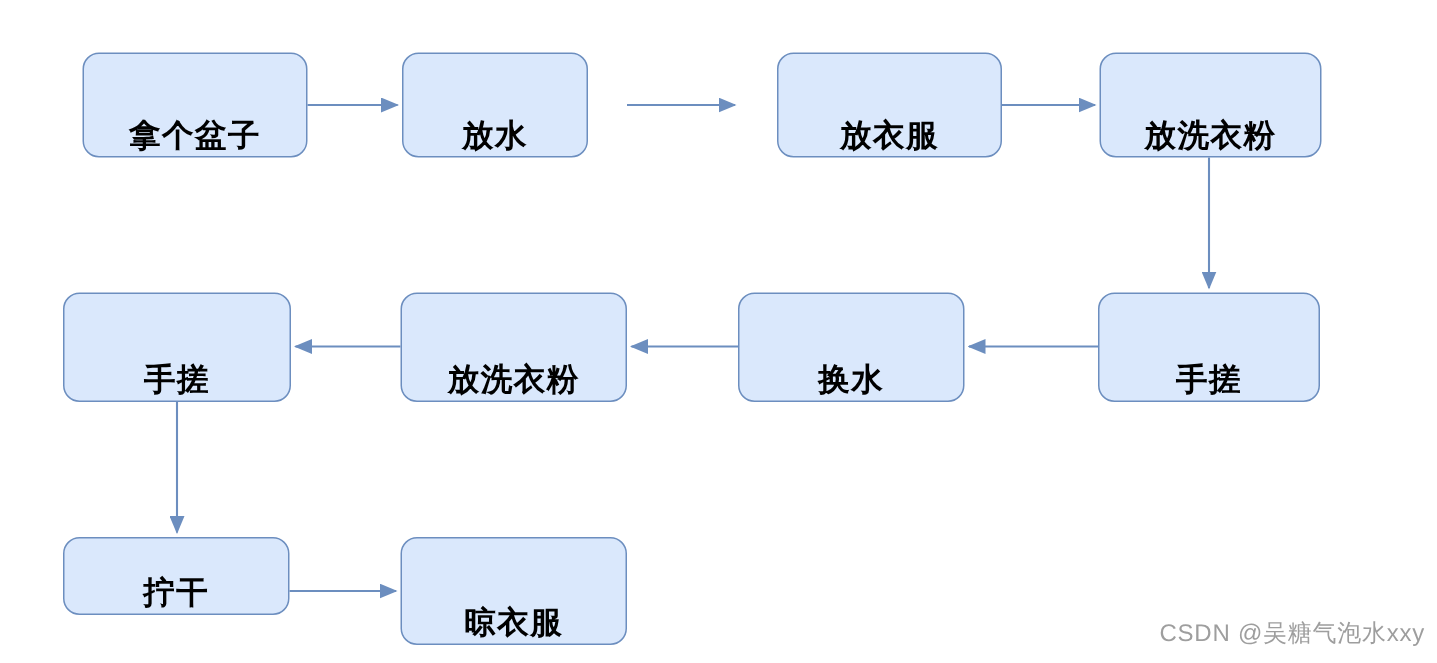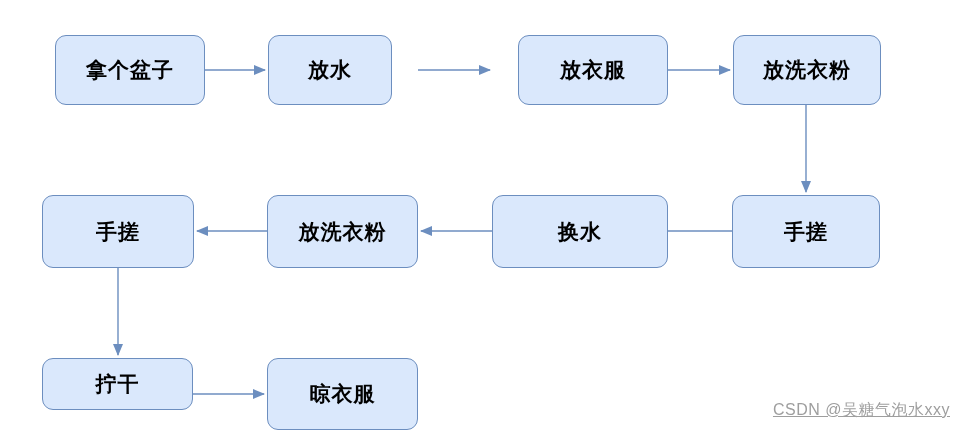--- a/index.html
+++ b/index.html
@@ -29,39 +29,38 @@
     height: 442px;
     pointer-events: none;
   }
   .flow-node {
     position: absolute;
     box-sizing: border-box;
     background: var(--node-fill);
     border: 1.5px solid var(--node-stroke);
     border-radius: 11px;
     display: flex;
-    align-items: center;
+    align-items: flex-end;
     justify-content: center;
   }
   .flow-node .label {
     font-size: 21px;
     font-weight: bold;
     color: var(--text-color);
     letter-spacing: 1px;
     white-space: nowrap;
   }
   .watermark {
     position: absolute;
     right: 8px;
-    bottom: 21px;
+    bottom: 9px;
     font-size: 16px;
     color: var(--wm-color);
     letter-spacing: 0.5px;
     user-select: none;
-    text-decoration: underline;
   }
 </style>
 </head>
 <body>
 
 <div id="stage">
   <svg id="connectors" viewBox="0 0 958 442" xmlns="http://www.w3.org/2000/svg">
       <defs>
         <marker id="arrowhead" markerWidth="12" markerHeight="10" refX="11" refY="5" orient="auto" markerUnits="userSpaceOnUse">
           <path d="M0,0 L12,5 L0,10 Z" fill="#6c8ebf"></path>
@@ -86,21 +85,21 @@
     </div>
     <div class="flow-node" style="left: 518px; top: 35px; width: 150px; height: 70px;">
       <span class="label">放衣服</span>
     </div>
     <div class="flow-node" style="left: 733px; top: 35px; width: 148px; height: 70px;">
       <span class="label">放洗衣粉</span>
     </div>
     <div class="flow-node" style="left: 732px; top: 195px; width: 148px; height: 73px;">
       <span class="label">手搓</span>
     </div>
-    <div class="flow-node" style="left: 492px; top: 195px; width: 176px; height: 73px;">
+    <div class="flow-node" style="left: 492px; top: 195px; width: 151px; height: 73px;">
       <span class="label">换水</span>
     </div>
     <div class="flow-node" style="left: 267px; top: 195px; width: 151px; height: 73px;">
       <span class="label">放洗衣粉</span>
     </div>
     <div class="flow-node" style="left: 42px; top: 195px; width: 152px; height: 73px;">
       <span class="label">手搓</span>
     </div>
     <div class="flow-node" style="left: 42px; top: 358px; width: 151px; height: 52px;">
       <span class="label">拧干</span>

